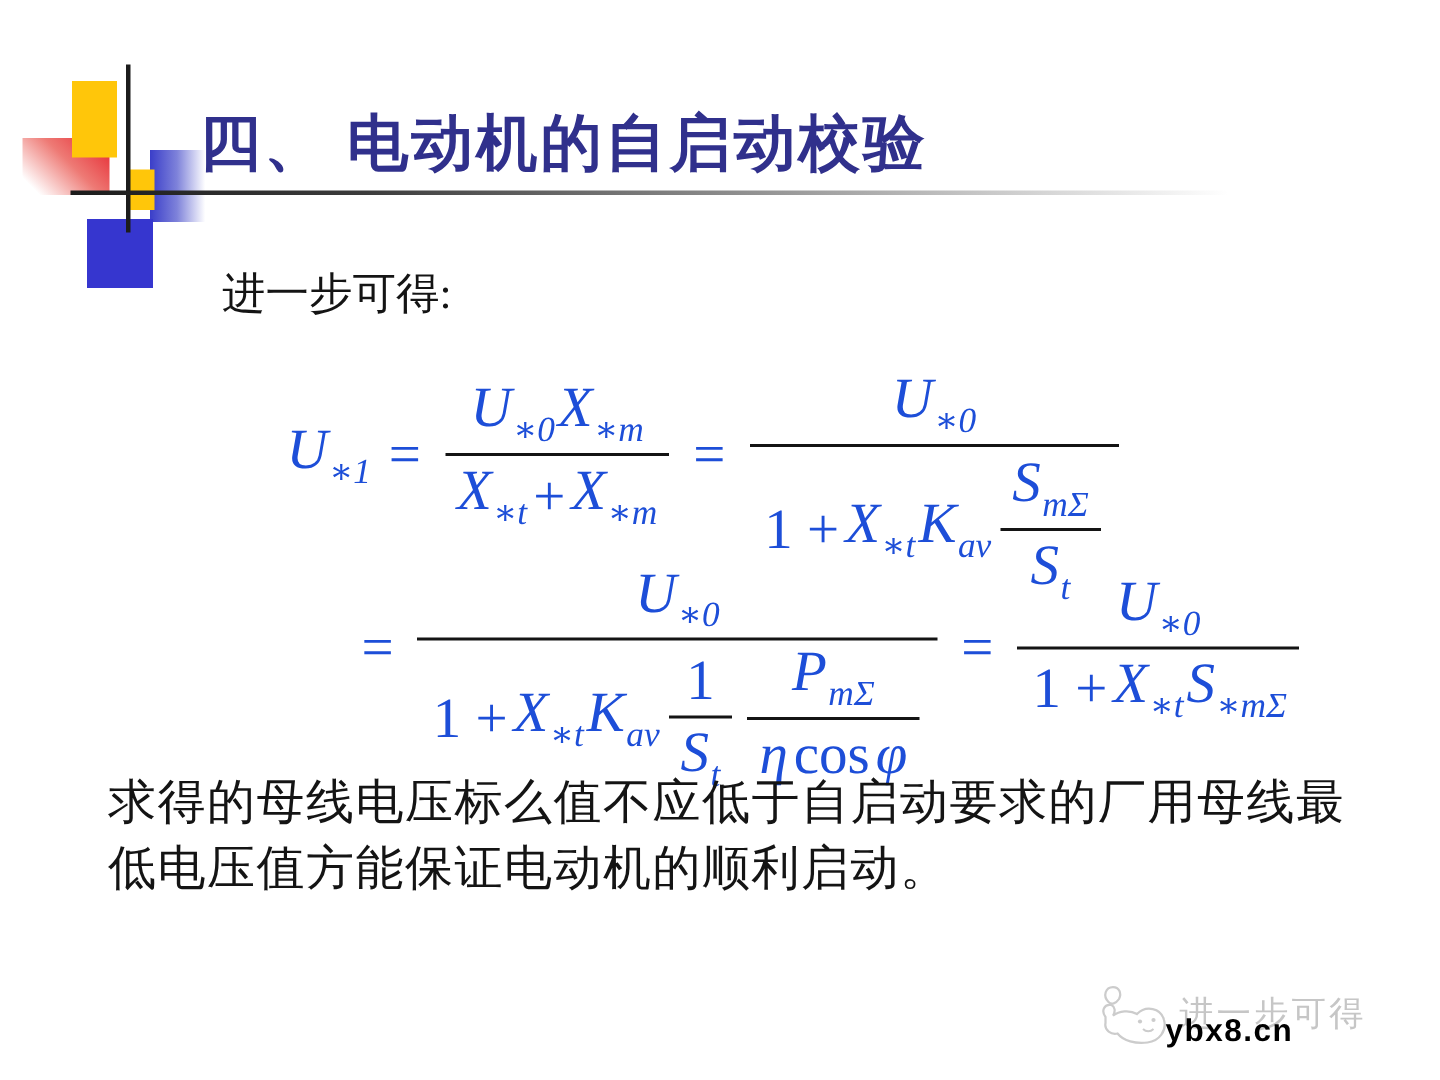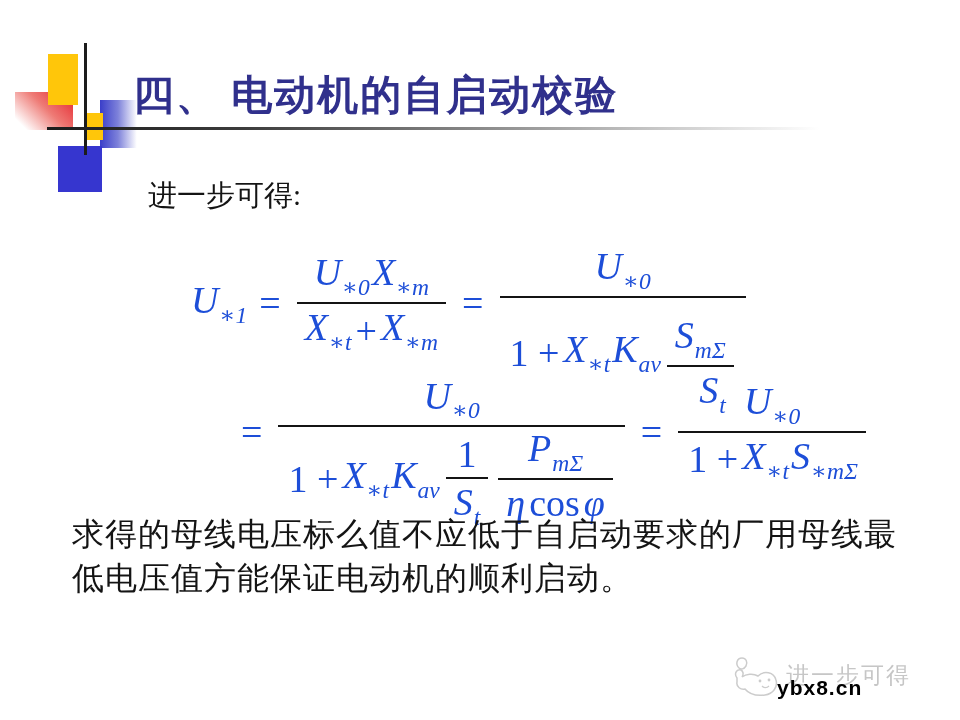--- a/index.html
+++ b/index.html
@@ -98,21 +98,21 @@
       <span class="eq">=</span>
       <span class="frac" style="position: relative; top: 22px;">
         <span class="num">
           <span class="var">U<span class="sub">∗0</span></span>
         </span>
         <span class="bar"></span>
         <span class="den">
           <span class="up">1 +</span>
           <span class="var">X<span class="sub">∗t</span></span>
           <span class="var">K<span class="sub">av</span></span>
-          <span class="frac" style="position: relative; top: 13px; align-items: flex-end;">
+          <span class="frac" style="position: relative; top: 0px;">
             <span class="num">
               <span class="var">S<span class="sub">mΣ</span></span>
             </span>
             <span class="bar"></span>
             <span class="den">
               <span class="var">S<span class="sub">t</span></span>
             </span>
           </span>
         </span>
       </span>

